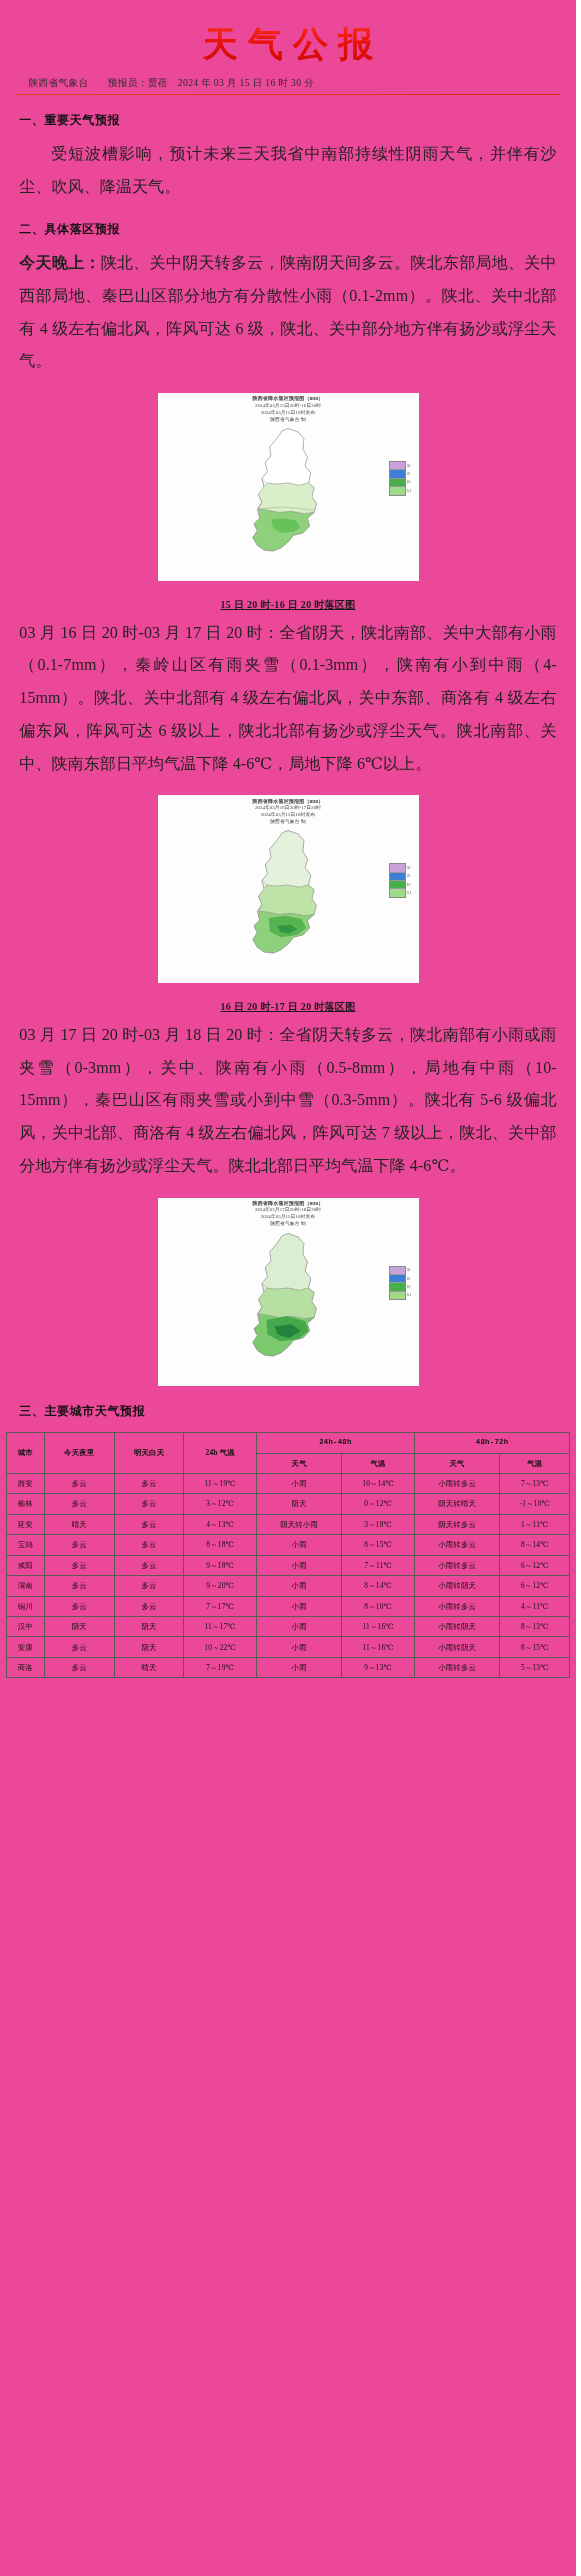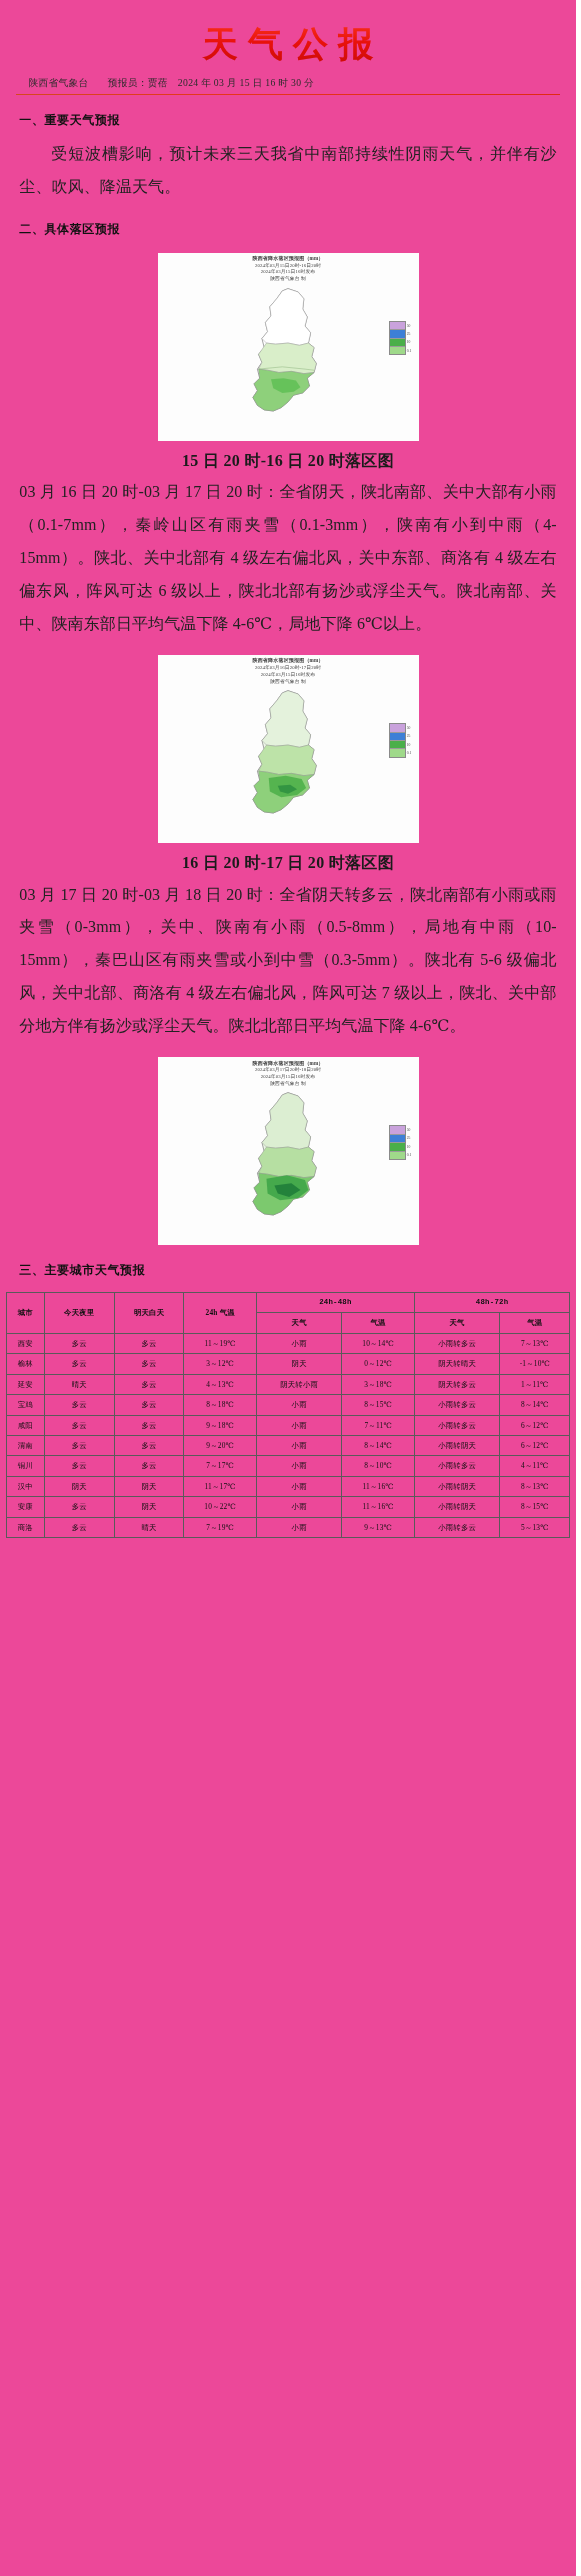--- a/index.html
+++ b/index.html
@@ -86,25 +86,26 @@
     width:14.8px;
     border:0.6px solid #8a8a8a;
   }
   .legend .sw{height:7.4px;border-bottom:0.6px solid #9a9a9a;position:relative;}
   .legend .sw:last-child{border-bottom:none;}
   .legend .lb{
     position:absolute;left:16.5px;top:50%;transform:translateY(-50%);
     font-size:3.7px;color:#444;white-space:nowrap;
   }
   .map-cap{
-    margin-top:10px;
-    font-size:16px;
+    margin-top:17px;
+    font-size:10px;
     font-weight:700;
     color:#1b1b1b;
     letter-spacing:0.3px;
+    text-decoration:underline;
   }
 
   
   .tablewrap{margin:12.5px 5.7px 23px 5.7px;}
   table.city{
     width:100%;
     border-collapse:collapse;
     font-size:7.4px;
     color:#111;
   }
@@ -138,20 +139,23 @@
     <div class="rule"></div>
   </div>
 
   <div class="content">
 
     <h2 class="sec">一、重要天气预报</h2>
     <p class="para indent">受短波槽影响，预计未来三天我省中南部持续性阴雨天气，并伴有沙尘、吹风、降温天气。</p>
 
     <h2 class="sec">二、具体落区预报</h2>
 
+    <p class="para">
+      <span class="lead">今天晚上：</span><span>陕北、关中阴天转多云，陕南阴天间多云。陕北东部局地、关中西部局地、秦巴山区部分地方有分散性小雨（0.1-2mm）。陕北、关中北部有 4 级左右偏北风，阵风可达 6 级，陕北、关中部分地方伴有扬沙或浮尘天气。</span>
+    </p>
 
 
     <div class="mapblock">
       <div class="mapfig">
         <div class="map-head">
           <div class="l1">陕西省降水落区预报图（mm）</div>
           <div>2024年03月15日20时-16日20时</div>
           <div>2024年03月15日16时发布</div>
           <div>陕西省气象台 制</div>
         </div>

